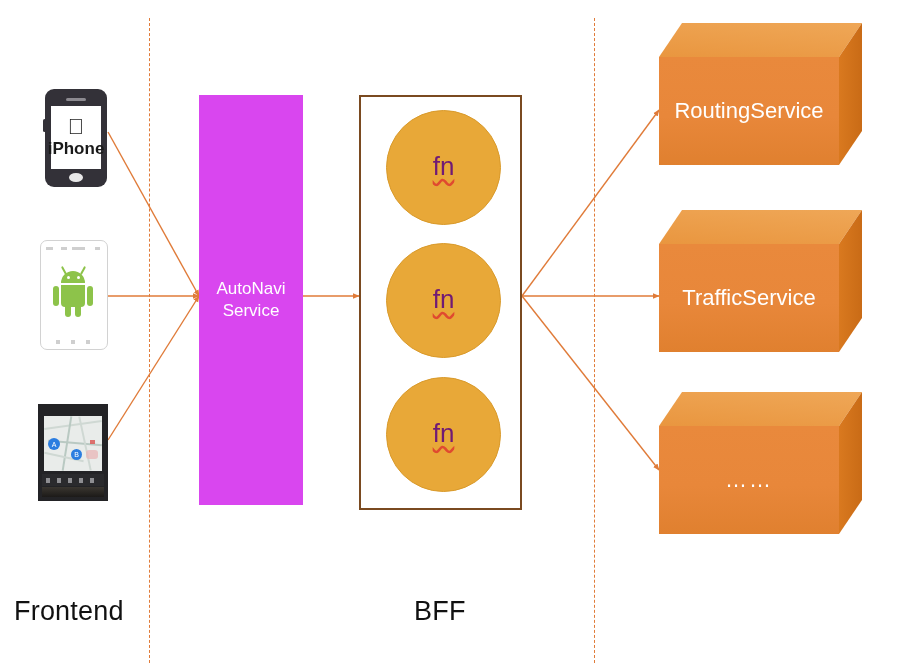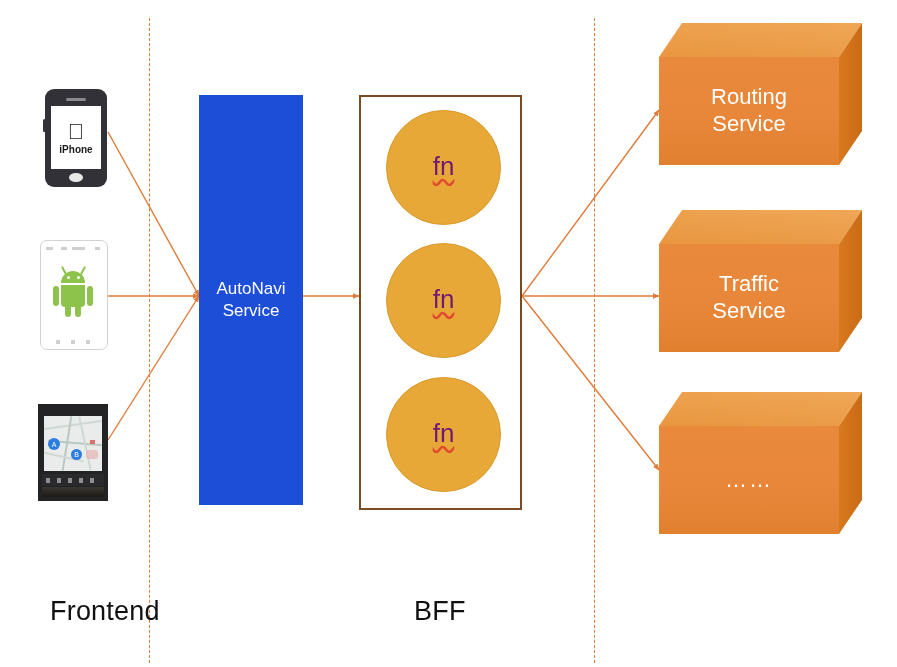--- a/index.html
+++ b/index.html
@@ -5,21 +5,21 @@
   html,body{margin:0;padding:0;background:#ffffff;}
   body{width:897px;height:667px;font-family:"Liberation Sans",sans-serif;overflow:hidden;}
   #canvas{position:relative;width:897px;height:667px;background:#fff;}
 
   .vline{position:absolute;width:0;border-left:1.5px dashed #E07B39;}
 
   
   .zone-label{position:absolute;font-size:27px;color:#111;white-space:nowrap;letter-spacing:.2px;}
 
   
-  #gateway{position:absolute;left:199px;top:95px;width:104px;height:410px;background:#1d4ed8;}
+  #gateway{position:absolute;left:199px;top:95px;width:104px;height:410px;background:#d946ef;}
   #gateway .gw-text{position:absolute;left:0;right:0;top:50%;transform:translateY(-50%);
       text-align:center;color:#fff;font-size:17px;line-height:1.32;}
 
   
   #bff-box{position:absolute;left:359px;top:95px;width:163px;height:415px;
       border:2px solid #7A4A20;background:#fff;box-sizing:border-box;}
   .fn-circle{position:absolute;width:113px;height:113px;border-radius:50%;
       background:#E8A838;border:1px solid #D99A2B;left:25px;
       display:flex;align-items:center;justify-content:center;}
   .fn-circle .fn-text{color:#701a75;font-size:26px;position:relative;top:-1px;
@@ -31,40 +31,40 @@
   .box3d{position:absolute;}
   .box3d .face-front{position:absolute;left:0;top:34px;width:180px;height:108px;
       background:linear-gradient(180deg,#E9893C 0%,#E8873A 55%,#E0802F 100%);}
   .box3d .face-top-inner{position:absolute;left:0;top:0;width:203px;height:34px;
       background:linear-gradient(185deg,#EFA757 0%,#E9963F 100%);
       clip-path:polygon(23px 0, 203px 0, 180px 34px, 0 34px);}
   .box3d .face-side{position:absolute;left:180px;top:0;width:23px;height:142px;
       background:linear-gradient(90deg,#D9791F 0%,#C96B16 100%);
       clip-path:polygon(0 34px,100% 0,100% 108px,0 100%);}
   .box3d .box-label{position:absolute;left:0;top:34px;width:180px;height:108px;
-      display:flex;flex-direction:column;align-items:center;justify-content:center;
+      display:flex;align-items:center;justify-content:center;
       color:#fff;font-size:22px;line-height:1.22;text-align:center;}
   .box3d .box-dots{position:absolute;left:0;top:34px;width:180px;height:108px;
       display:flex;align-items:center;justify-content:center;
       color:#fff;font-size:22px;letter-spacing:2px;}
 
   
   .device{position:absolute;}
 
   
   #dev-iphone{left:45px;top:89px;width:62px;height:98px;}
   #dev-iphone .phone-body{position:absolute;inset:0;background:#333138;border-radius:9px;}
   #dev-iphone .phone-screen{position:absolute;left:6px;top:17px;width:50px;height:63px;
       background:#fff;display:flex;flex-direction:column;align-items:center;justify-content:center;}
   #dev-iphone .speaker{position:absolute;left:21px;top:9px;width:20px;height:3px;
       background:#8c8a90;border-radius:2px;}
   #dev-iphone .home-btn{position:absolute;left:24px;top:84px;width:14px;height:9px;
       background:#e8e8e8;border-radius:50%;}
   #dev-iphone .apple{font-size:22px;color:#1a1a1a;line-height:1;}
-  #dev-iphone .ip-label{font-size:10px;font-weight:bold;color:#1a1a1a;margin-top:1px;}
+  #dev-iphone .ip-label{font-size:17px;font-weight:bold;color:#1a1a1a;margin-top:1px;}
   #dev-iphone .side-btn{position:absolute;left:-2px;top:30px;width:3px;height:13px;
       background:#333138;border-radius:2px;}
 
   
   #dev-android{left:40px;top:240px;width:68px;height:110px;}
   #dev-android .phone-body{position:absolute;inset:0;background:#fff;
       border:1.5px solid #d2d2d2;border-radius:7px;box-sizing:border-box;}
   #dev-android .phone-screen{position:absolute;left:5px;top:14px;width:56px;height:80px;
       background:#fff;display:flex;align-items:center;justify-content:center;}
   #dev-android .statusbar{position:absolute;left:6px;top:6px;width:54px;height:5px;}
@@ -230,16 +230,16 @@
     </div>
   </div>
 
   <div class="box3d" style="left:659px;top:392px;width:203px;height:142px;">
     <div class="face-top-inner"></div>
     <div class="face-side"></div>
     <div class="face-front"></div>
     <div class="box-dots">……</div>
   </div>
 
-  <div class="zone-label" style="left:14px;top:596px;margin-left:36px;">Frontend</div>
+  <div class="zone-label" style="left:14px;top:596px;">Frontend</div>
   <div class="zone-label" style="left:414px;top:596px;">BFF</div>
 
 </div>
 
 </body></html>

